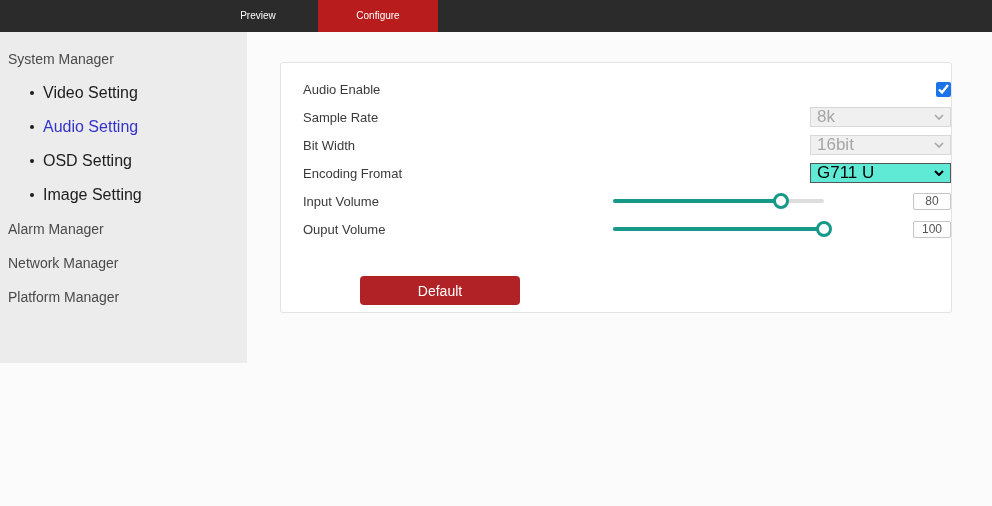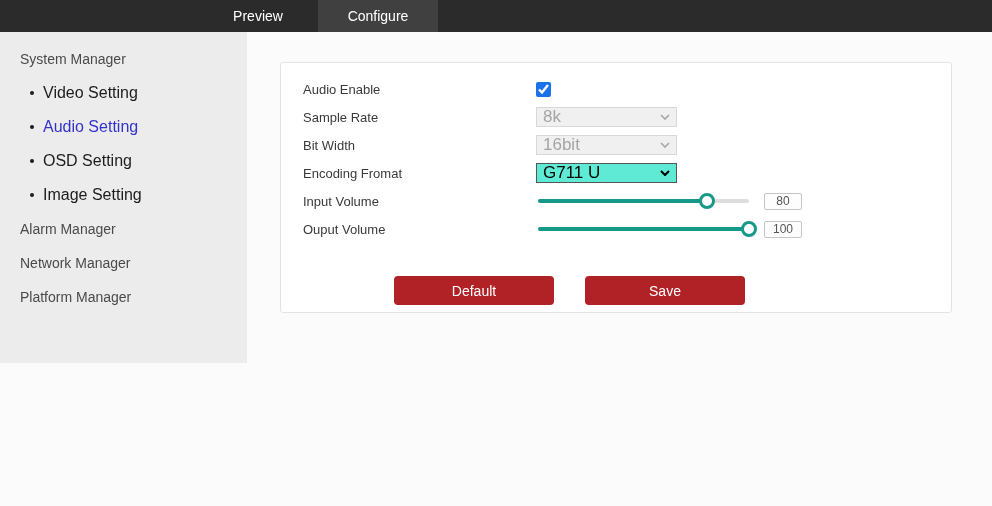--- a/index.html
+++ b/index.html
@@ -12,48 +12,48 @@
   }
 
   
   .topbar {
     position: absolute; top: 0; left: 0; width: 992px; height: 32px;
     background: #2b2b2b;
   }
   .tabs { margin-left: 198px; display: flex; height: 32px; }
   .tab {
     min-width: 120px; height: 32px; line-height: 32px;
-    text-align: center; color: #ffffff; font-size: 14px;
+    text-align: center; color: #ffffff; font-size: 10px;
     padding: 0 10px; cursor: pointer;
   }
-  .tab.active { background: #404040; text-align: center; }
+  .tab.active { background: #b91c1c; text-align: center; }
 
   
   .sidebar {
     position: absolute; top: 32px; left: 0; width: 247px; height: 331px;
     background: #ececec; padding-top: 10px;
   }
   .side-item {
     height: 34px; display: flex; align-items: center;
-    font-size: 14px; color: #4a4a4a; padding-left: 20px; cursor: pointer;
+    font-size: 14px; color: #4a4a4a; padding-left: 8px; cursor: pointer;
   }
   .side-item.sub { padding-left: 30px; font-size: 16px; color: #1c1c1c; }
   .bullet {
     width: 4px; height: 4px; border-radius: 50%;
     background: #1c1c1c; margin-right: 9px; flex: 0 0 auto;
   }
   .side-item.sub.active { color: #3333cc; }
 
   
   .panel {
     position: absolute; left: 280px; top: 62px; width: 672px; height: 251px;
     background: #ffffff; border: 1px solid #e3e3e3; border-radius: 3px;
     padding-top: 12px;
   }
-  .row { height: 28px; display: flex; align-items: center; padding-left: 22px; }
+  .row { height: 28px; display: flex; align-items: center; padding-left: 22px; justify-content: space-between; }
   .row .label { width: 233px; font-size: 13px; color: #3a3a3a; }
 
   .checkbox {
     width: 15px; height: 15px; accent-color: #1a73e8; margin: 0; cursor: pointer;
   }
 
   .select {
     width: 141px; height: 20px;
     border: 1px solid #d8d8d8; background: #f0f0f0; color: #a5a5a5;
     font-size: 17px; display: flex; align-items: center;
@@ -79,21 +79,21 @@
     transform: translateX(-50%); cursor: pointer;
   }
 
   .value-box {
     margin-left: 15px; width: 38px; height: 17px;
     border: 1px solid #c5c5c5; background: #fdfdfd; border-radius: 2px;
     font-size: 12px; color: #555555;
     display: flex; align-items: center; justify-content: center;
   }
 
-  .btn-row { margin-top: 33px; margin-left: 113px; display: flex; gap: 31px; }
+  .btn-row { margin-top: 33px; margin-left: 79px; display: flex; gap: 31px; }
   .btn {
     width: 160px; height: 29px; border: none; border-radius: 4px;
     background: #b02225; color: #ffffff; font-size: 14px;
     font-family: inherit; cursor: pointer;
   }
 </style>
 </head>
 <body>
 
 <div class="topbar">
@@ -192,16 +192,15 @@
     <div class="slider">
       <div class="slider-track"></div>
       <div class="slider-fill" style="width: 100%;"></div>
       <div class="slider-handle" style="left: 100%;"></div>
     </div>
     <div class="value-box">100</div>
   </div>
 
   <div class="btn-row">
     <button class="btn">Default</button>
-    <button class="btn">Save</button>
   </div>
 
 </div>
 
 </body></html>

